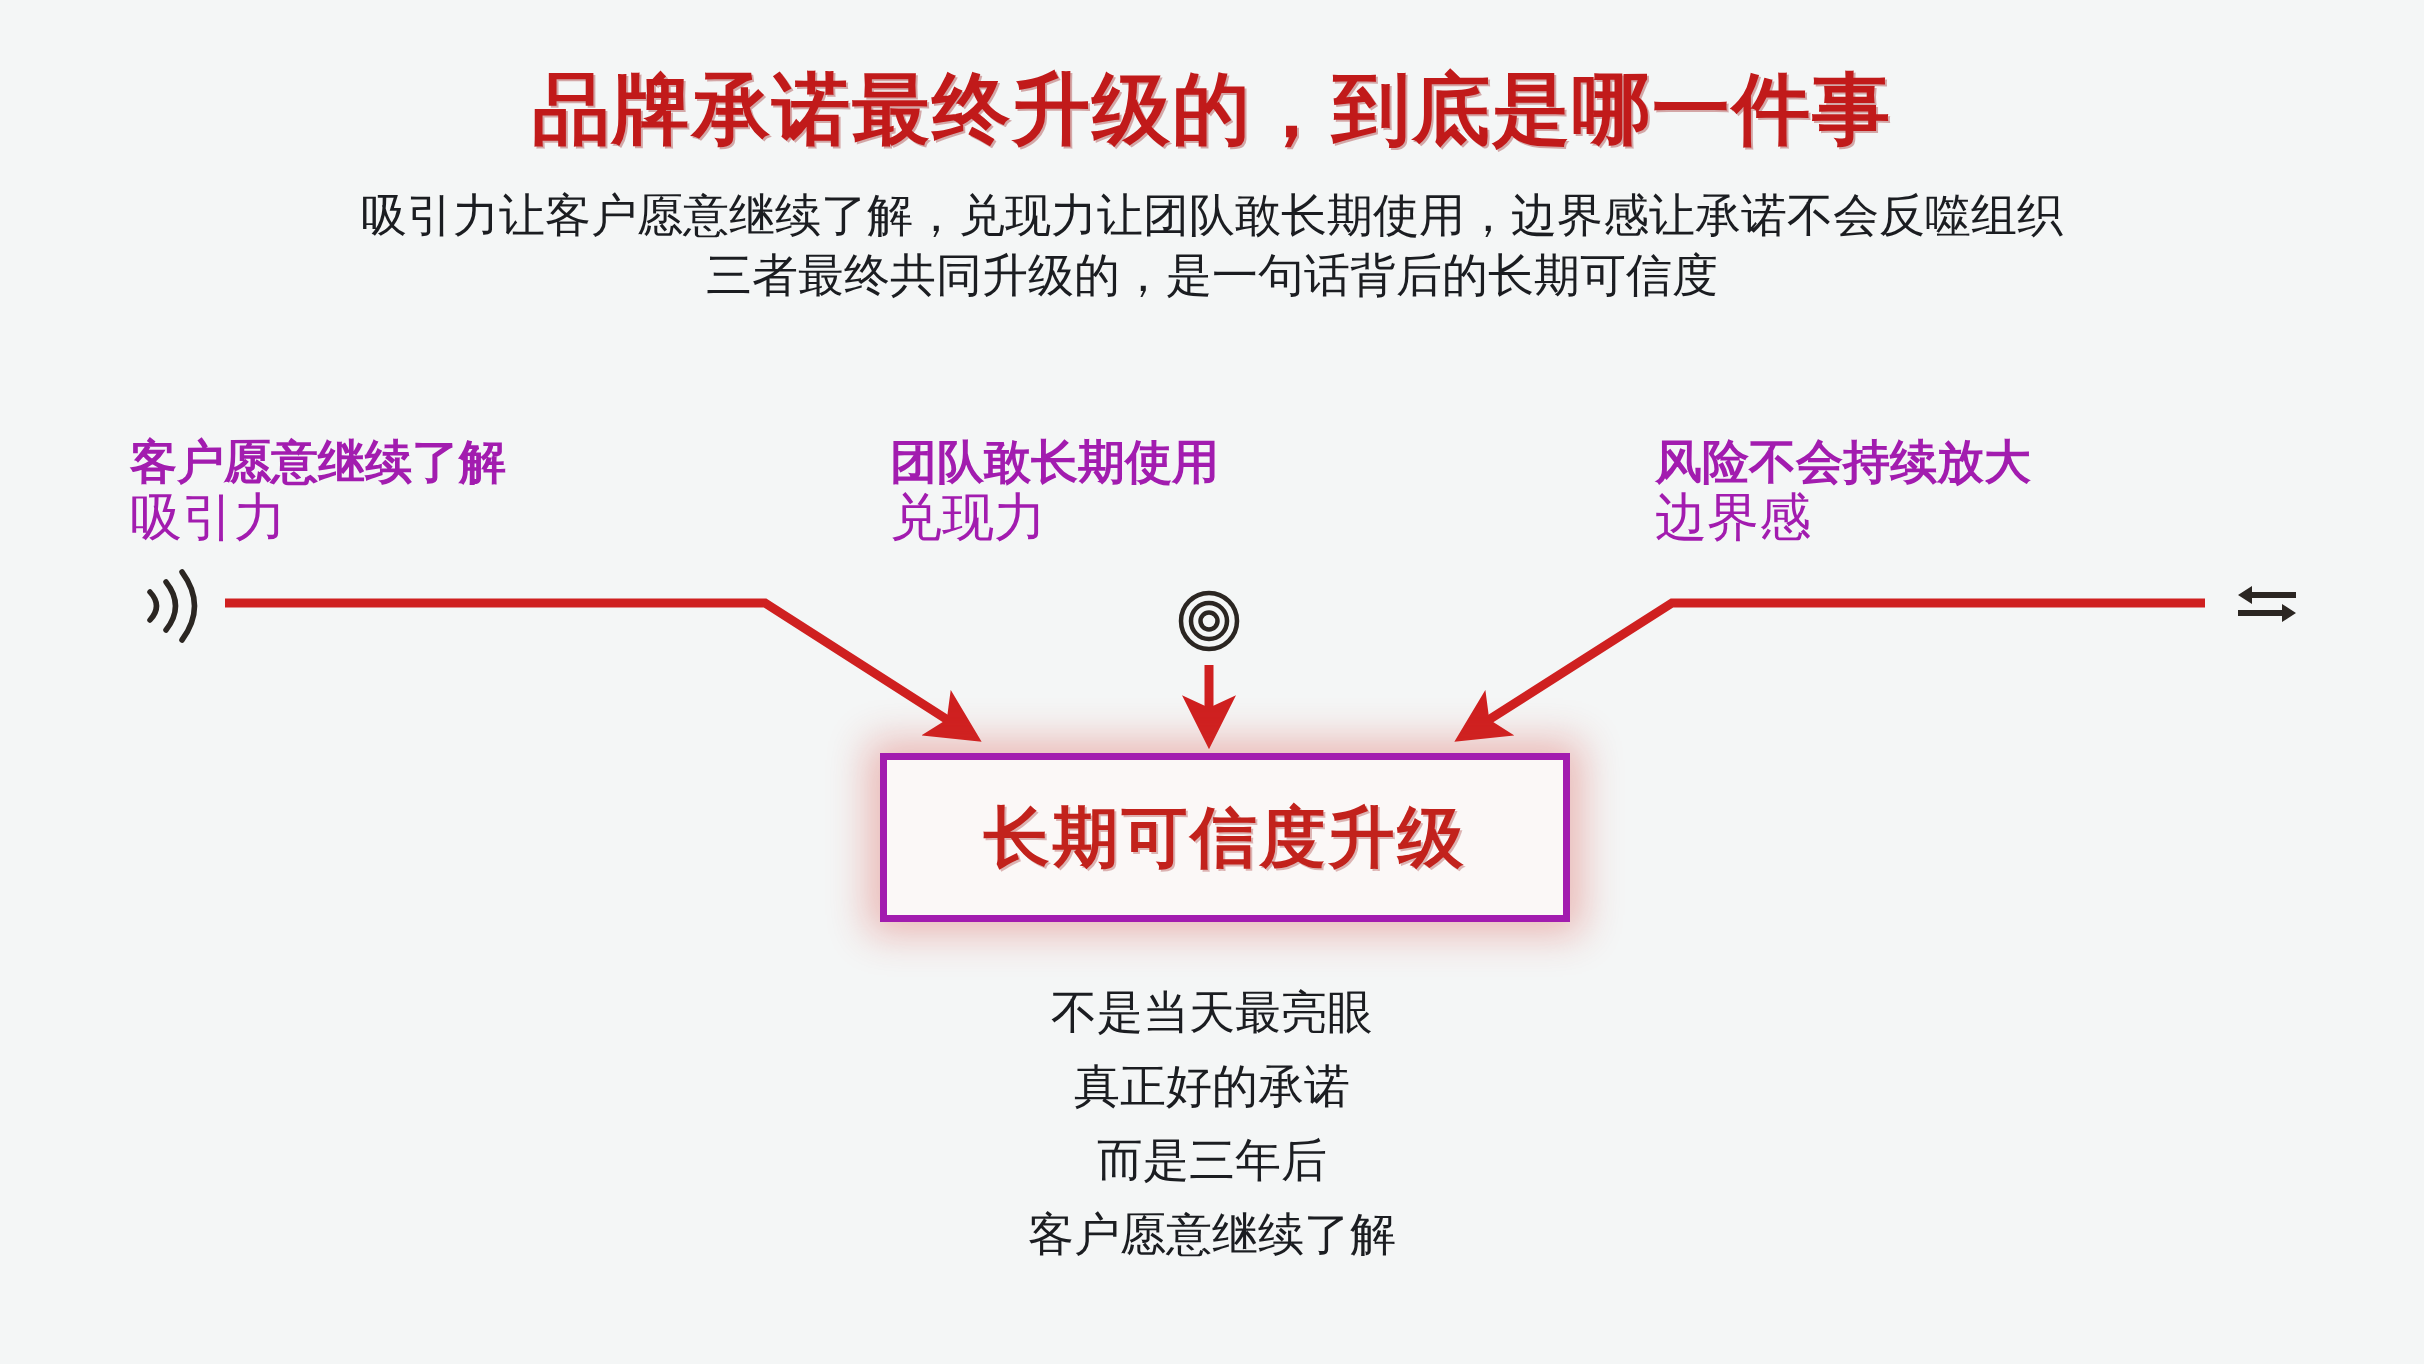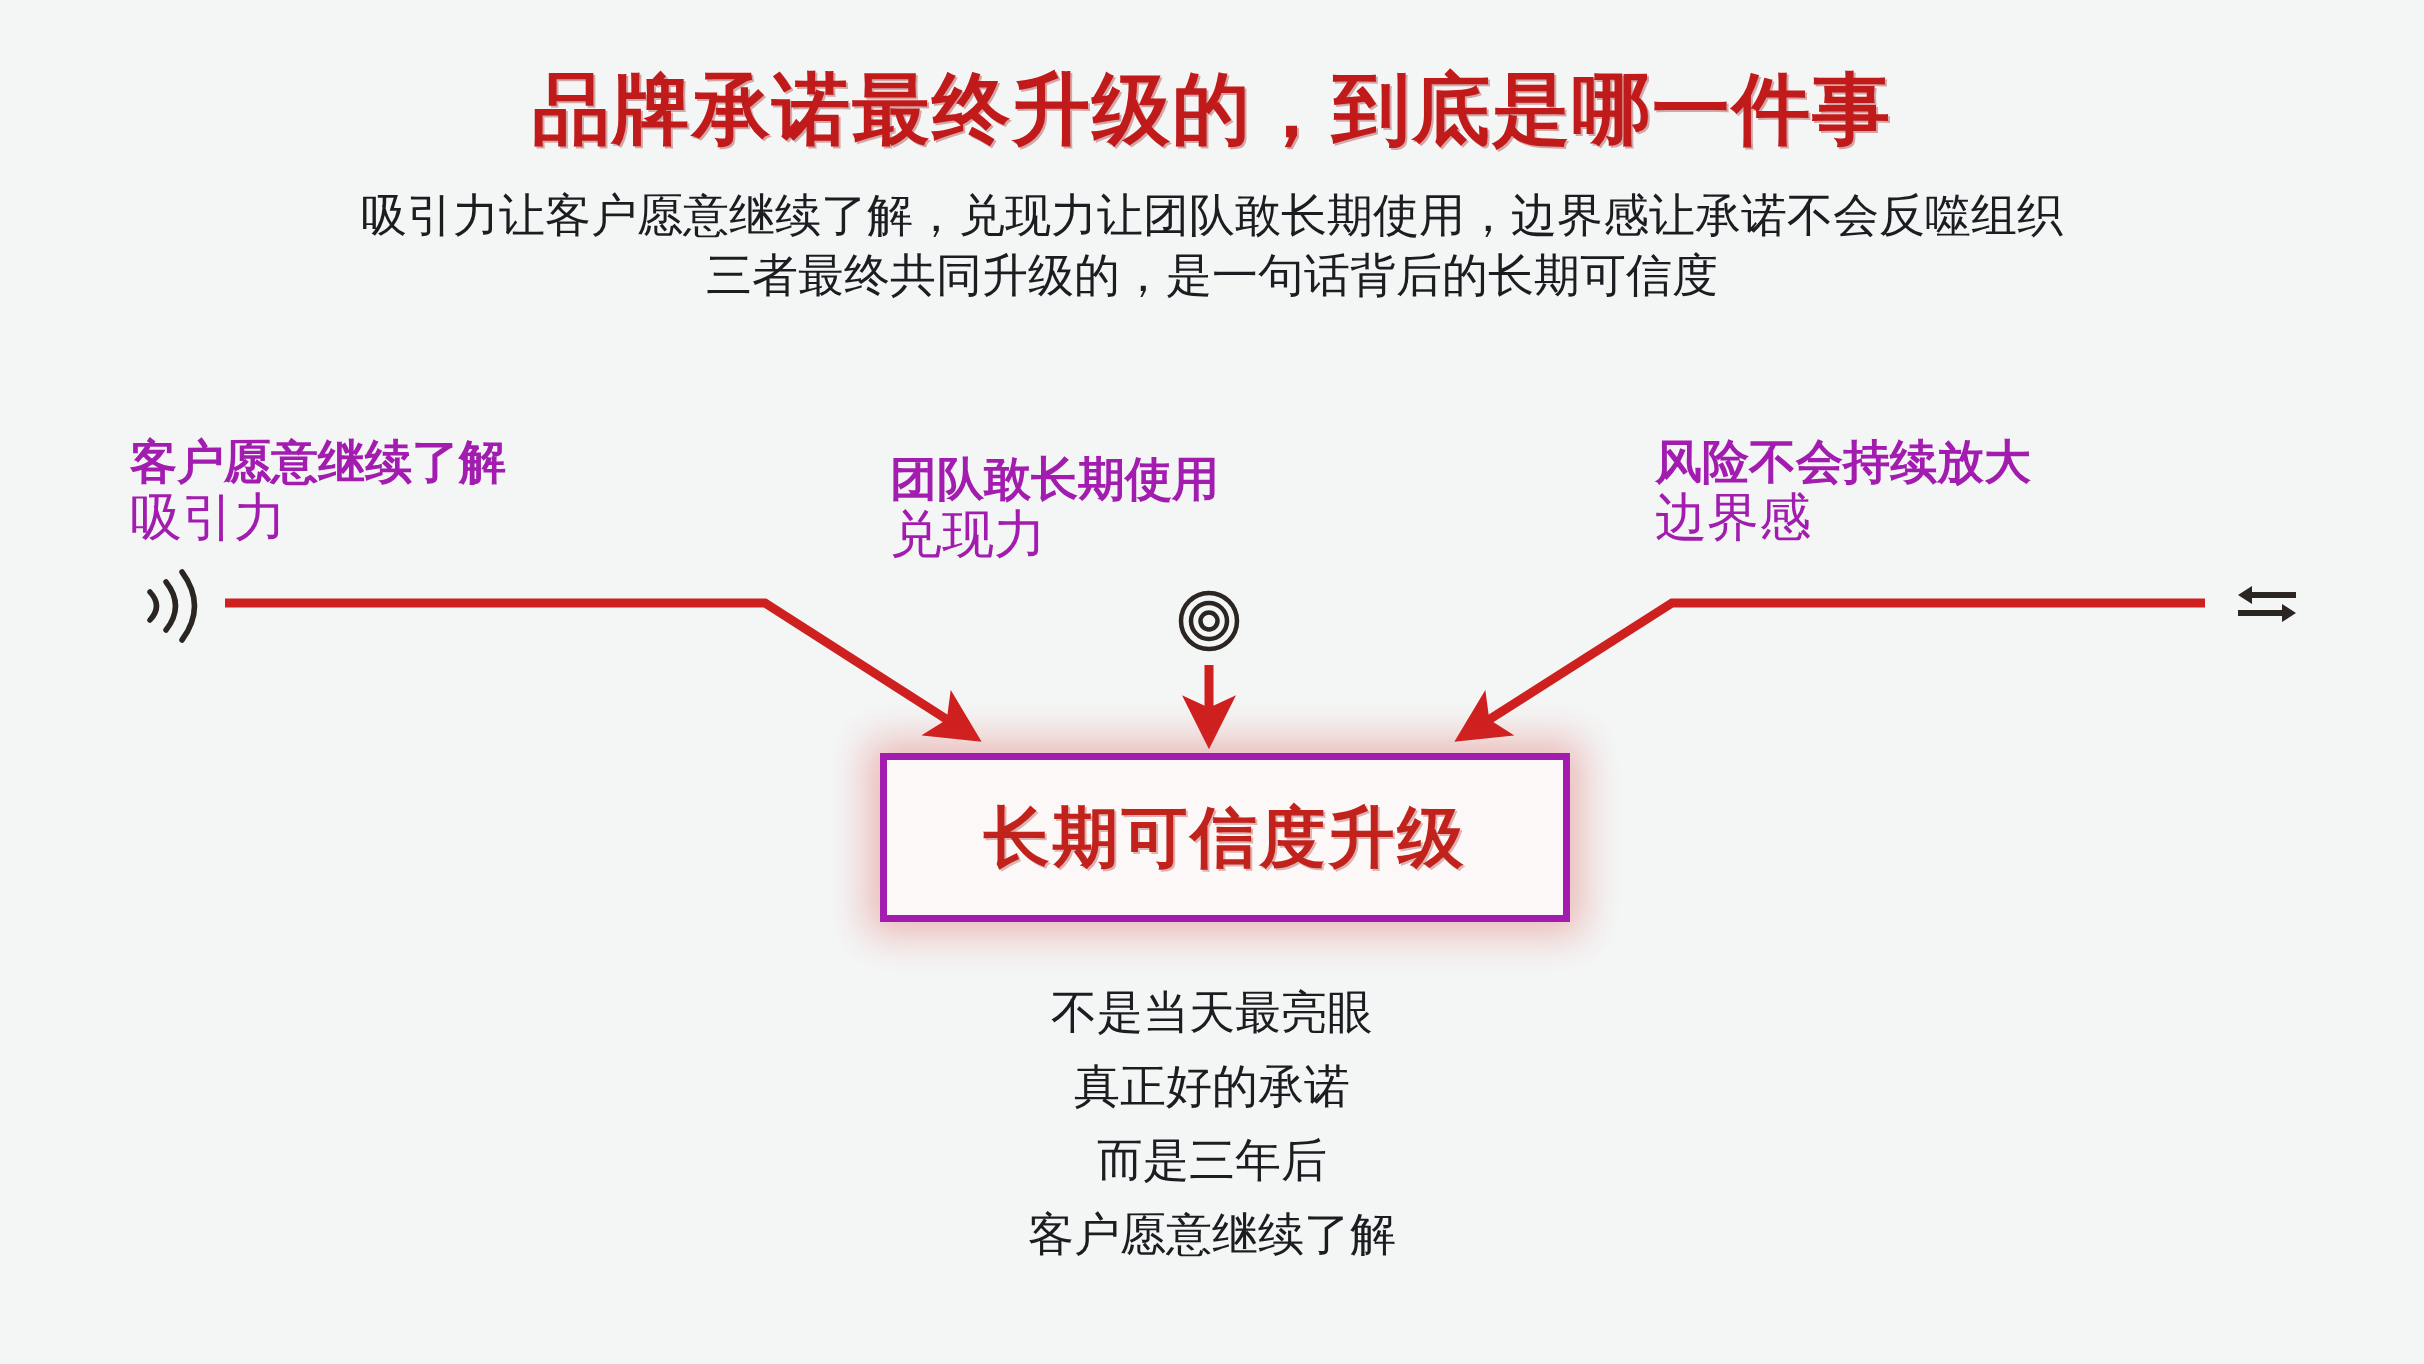--- a/index.html
+++ b/index.html
@@ -65,21 +65,21 @@
     line-height: 58px;
     white-space: nowrap;
   }
   .pillar .pillar-sub {
     font-size: 52px;
     font-weight: 400;
     line-height: 54px;
     white-space: nowrap;
   }
   #pillar-1 { left: 130px;  top: 437px; width: 640px; }
-  #pillar-2 { left: 890px;  top: 454px; width: 640px; }
+  #pillar-2 { left: 890px;  top: 437px; width: 640px; }
   #pillar-3 { left: 1655px; top: 437px; width: 640px; }
 
   
   .icon-wrap {
     position: absolute;
   }
   #icon-waves  { left: 132px;  top: 562px; width: 76px; height: 88px; }
   #icon-target { left: 1176px; top: 588px; width: 66px; height: 66px; }
   #icon-arrows { left: 2232px; top: 582px; width: 70px; height: 44px; }
 

